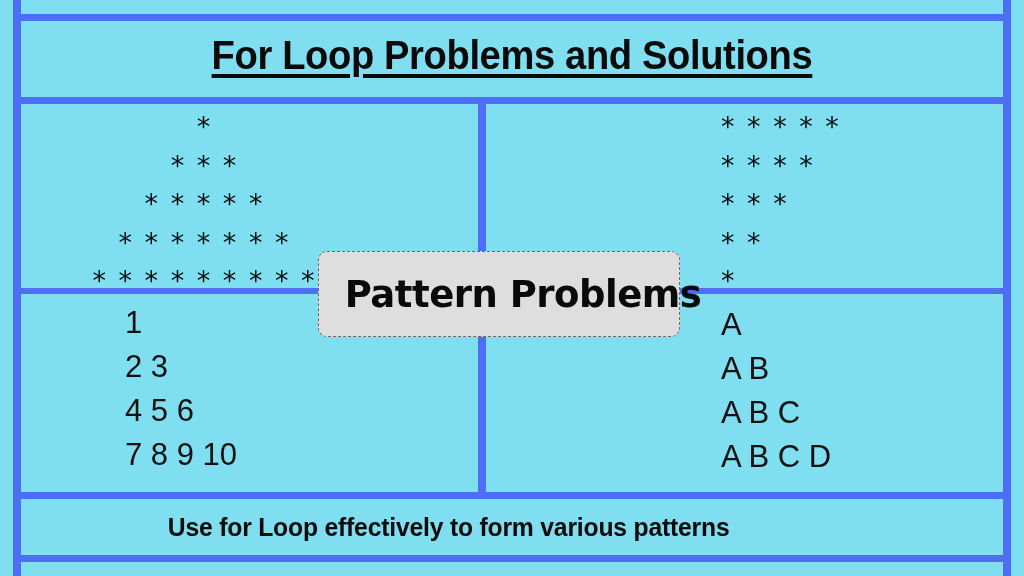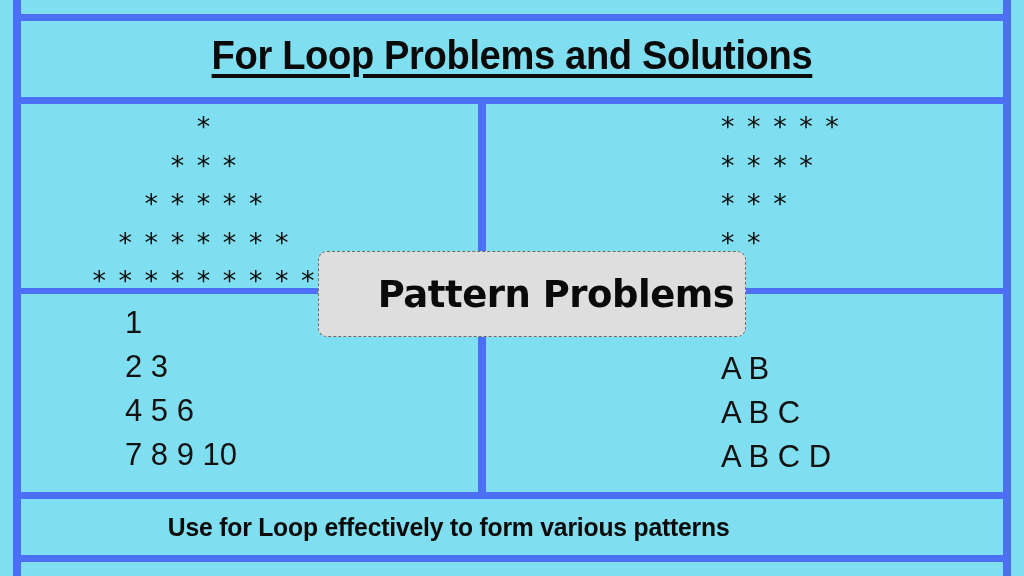--- a/index.html
+++ b/index.html
@@ -122,21 +122,21 @@
   #letters-triangle {
     left: 235px; top: 9px;
     text-align: left;
   }
 
   
   #center-badge {
     position: absolute;
     left: 318px;
     top: 251px;
-    width: 428px;
+    width: 362px;
     height: 86px;
     background: #DEDEDE;
     border: 1.5px dashed #6a6a6a;
     border-radius: 9px;
     display: flex;
     align-items: center;
     justify-content: center;
     box-sizing: border-box;
     padding-left: 48px;
   }

